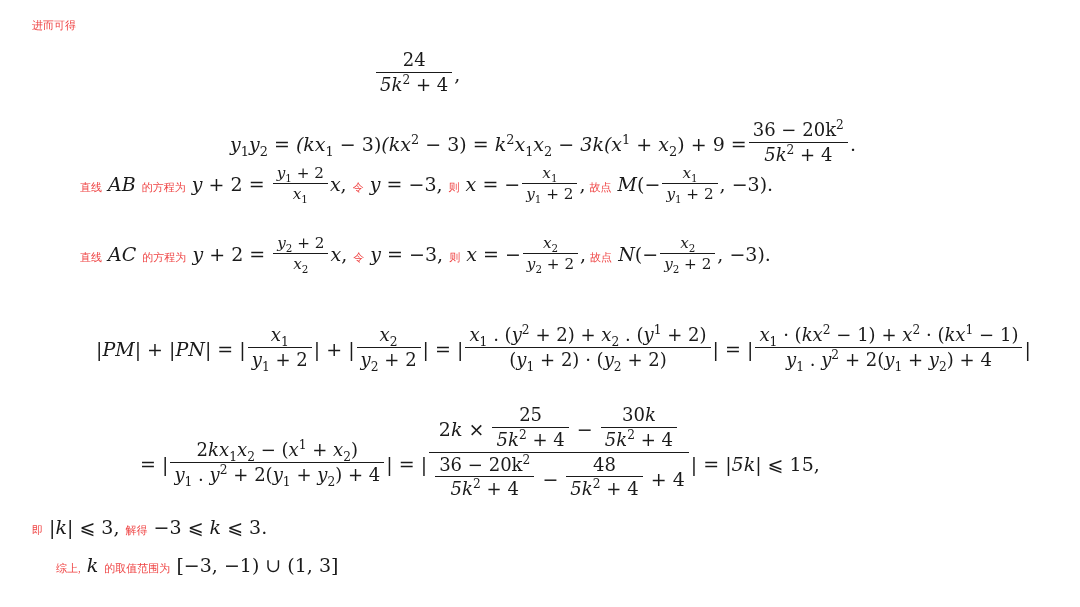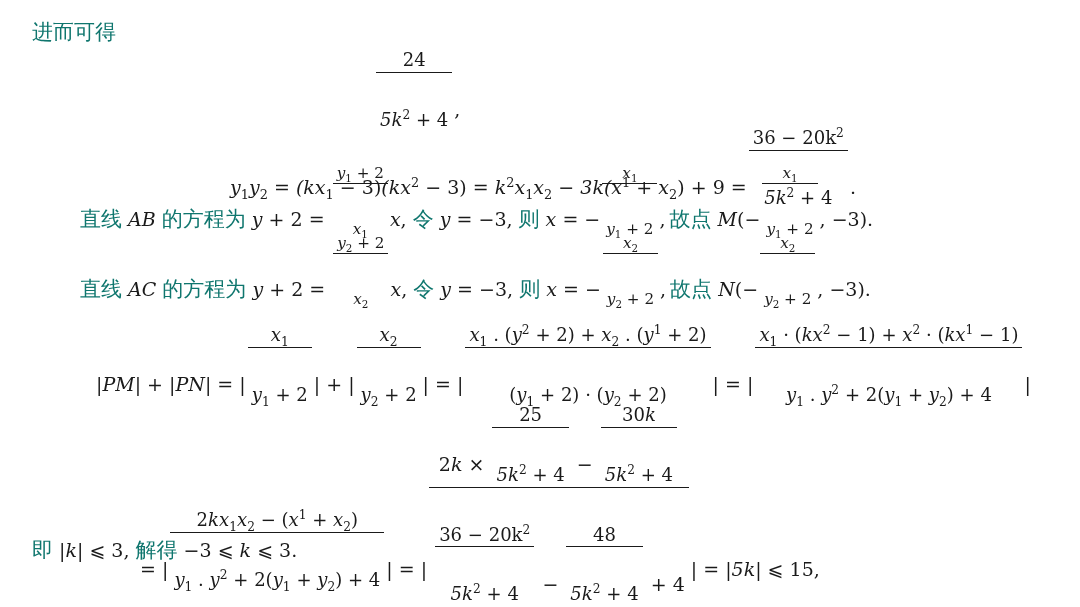--- a/index.html
+++ b/index.html
@@ -25,42 +25,41 @@
   .math {
     font-family: "DejaVu Serif", serif;
     font-style: italic;
     font-size: 19px;
     white-space: nowrap;
   }
   .up { font-style: normal; }
   .cjk {
     font-family: Liberation Serif, serif;
     font-style: normal;
-    font-size: 21px;
-    color: #0f766e;
+    font-size: 11px;
+    color: #ef4444;
   }
 
   
   .frac {
     display: inline-block;
     vertical-align: -0.55em;
     text-align: center;
     font-size: 0.95em;
     line-height: 1.15;
     margin: 0 2px;
   }
   .frac > .num {
     display: block;
     padding: 0 4px 1px 4px;
     border-bottom: 1px solid #1a1a1a;
   }
   .frac > .den {
     display: block;
     padding: 2px 4px 0 4px;
-    margin-top: 35px;
   }
   .frac.big { vertical-align: -0.75em; font-size: 1em; }
 
   sup.ex {
     font-style: normal;
     font-size: 0.68em;
     vertical-align: super;
     line-height: 0;
   }
   sub.ix {
@@ -81,38 +80,41 @@
 <body>
 
 <div class="page">
 
   <div class="line cjk" style="left:32px; top:18px;">进而可得</div>
 
   <div class="line math" style="left:374px; top:50px;">
     <span class="frac"><span class="num up">24</span><span class="den">5k<sup class="ex">2</sup><span class="up"> + 4</span></span></span><span class="up">,</span>
   </div>
 
-  <div class="line math" style="left:230px; top:128px;">
+  <div class="line math" style="left:230px; top:120px;">
     <span>y<sub class="ix">1</sub>y<sub class="ix">2</sub> <span class="up">=</span> (kx<sub class="ix">1</sub> <span class="up">− 3)</span>(kx<sup class="ex">2</sup> <span class="up">− 3) =</span> k<sup class="ex">2</sup>x<sub class="ix">1</sub>x<sub class="ix">2</sub> <span class="up">−</span> 3k(x<sup class="ex">1</sup> <span class="up">+</span> x<sub class="ix">2</sub><span class="up">) + 9 =</span></span><span class="frac"><span class="num up">36 − 20k<sup class="ex">2</sup></span><span class="den">5k<sup class="ex">2</sup><span class="up"> + 4</span></span></span><span class="up">.</span>
   </div>
 
   <div class="line" style="left:80px; top:165px;">
     <span class="cjk">直线</span><span class="math">&nbsp;AB&nbsp;</span><span class="cjk">的方程为</span><span class="math">&nbsp;y <span class="up">+ 2 =</span> </span><span class="math frac"><span class="num">y<sub class="ix">1</sub><span class="up"> + 2</span></span><span class="den">x<sub class="ix">1</sub></span></span><span class="math">x<span class="up">,</span> </span><span class="cjk">令</span><span class="math"> y <span class="up">= −3,</span> </span><span class="cjk">则</span><span class="math"> x <span class="up">= −</span></span><span class="math frac"><span class="num">x<sub class="ix">1</sub></span><span class="den">y<sub class="ix">1</sub><span class="up"> + 2</span></span></span><span class="math up">,</span> <span class="cjk">故点</span><span class="math"> M<span class="up">(−</span></span><span class="math frac"><span class="num">x<sub class="ix">1</sub></span><span class="den">y<sub class="ix">1</sub><span class="up"> + 2</span></span></span><span class="math up">, −3).</span>
   </div>
 
   <div class="line" style="left:80px; top:235px;">
     <span class="cjk">直线</span><span class="math">&nbsp;AC&nbsp;</span><span class="cjk">的方程为</span><span class="math">&nbsp;y <span class="up">+ 2 =</span> </span><span class="math frac"><span class="num">y<sub class="ix">2</sub><span class="up"> + 2</span></span><span class="den">x<sub class="ix">2</sub></span></span><span class="math">x<span class="up">,</span> </span><span class="cjk">令</span><span class="math"> y <span class="up">= −3,</span> </span><span class="cjk">则</span><span class="math"> x <span class="up">= −</span></span><span class="math frac"><span class="num">x<sub class="ix">2</sub></span><span class="den">y<sub class="ix">2</sub><span class="up"> + 2</span></span></span><span class="math up">,</span> <span class="cjk">故点</span><span class="math"> N<span class="up">(−</span></span><span class="math frac"><span class="num">x<sub class="ix">2</sub></span><span class="den">y<sub class="ix">2</sub><span class="up"> + 2</span></span></span><span class="math up">, −3).</span>
   </div>
 
   <div class="line math" style="left:96px; top:325px;">
     <span class="bar-abs">|</span>PM<span class="bar-abs">| + |</span>PN<span class="bar-abs">| = |</span><span class="frac"><span class="num">x<sub class="ix">1</sub></span><span class="den">y<sub class="ix">1</sub><span class="up"> + 2</span></span></span><span class="bar-abs">| + |</span><span class="frac"><span class="num">x<sub class="ix">2</sub></span><span class="den">y<sub class="ix">2</sub><span class="up"> + 2</span></span></span><span class="bar-abs">| = |</span><span class="frac"><span class="num">x<sub class="ix">1</sub> <span class="up">. (</span>y<sup class="ex">2</sup> <span class="up">+ 2) +</span> x<sub class="ix">2</sub> <span class="up">. (</span>y<sup class="ex">1</sup> <span class="up">+ 2)</span></span><span class="den"><span class="up">(</span>y<sub class="ix">1</sub> <span class="up">+ 2) · (</span>y<sub class="ix">2</sub> <span class="up">+ 2)</span></span></span><span class="bar-abs">| = |</span><span class="frac"><span class="num">x<sub class="ix">1</sub> <span class="up">· (</span>kx<sup class="ex">2</sup> <span class="up">− 1) +</span> x<sup class="ex">2</sup> <span class="up">· (</span>kx<sup class="ex">1</sup> <span class="up">− 1)</span></span><span class="den">y<sub class="ix">1</sub> <span class="up">.</span> y<sup class="ex">2</sup> <span class="up">+ 2(</span>y<sub class="ix">1</sub> <span class="up">+</span> y<sub class="ix">2</sub><span class="up">) + 4</span></span></span><span class="bar-abs">|</span>
   </div>
 
   <div class="line math" style="left:140px; top:405px;">
     <span class="bar-abs">= |</span><span class="frac"><span class="num"><span class="up">2</span>kx<sub class="ix">1</sub>x<sub class="ix">2</sub> <span class="up">− (</span>x<sup class="ex">1</sup> <span class="up">+</span> x<sub class="ix">2</sub><span class="up">)</span></span><span class="den">y<sub class="ix">1</sub> <span class="up">.</span> y<sup class="ex">2</sup> <span class="up">+ 2(</span>y<sub class="ix">1</sub> <span class="up">+</span> y<sub class="ix">2</sub><span class="up">) + 4</span></span></span><span class="bar-abs">| = |</span><span class="frac big"><span class="num"><span class="up">2</span>k <span class="up">×</span> <span class="frac"><span class="num up">25</span><span class="den">5k<sup class="ex">2</sup><span class="up"> + 4</span></span></span> <span class="up">−</span> <span class="frac"><span class="num"><span class="up">30</span>k</span><span class="den">5k<sup class="ex">2</sup><span class="up"> + 4</span></span></span></span><span class="den"><span class="frac"><span class="num up">36 − 20k<sup class="ex">2</sup></span><span class="den">5k<sup class="ex">2</sup><span class="up"> + 4</span></span></span> <span class="up">−</span> <span class="frac"><span class="num up">48</span><span class="den">5k<sup class="ex">2</sup><span class="up"> + 4</span></span></span> <span class="up">+ 4</span></span></span><span class="bar-abs">| = |</span>5k<span class="bar-abs">| ⩽ 15,</span>
   </div>
 
-  <div class="line" style="left:32px; top:536px;">
+  <div class="line" style="left:32px; top:516px;">
     <span class="cjk">即</span><span class="math">&nbsp;<span class="bar-abs">|</span>k<span class="bar-abs">| ⩽ 3,</span>&nbsp;</span><span class="cjk">解得</span><span class="math">&nbsp;<span class="up">−3 ⩽</span> k <span class="up">⩽ 3.</span></span>
   </div>
 
+  <div class="line" style="left:56px; top:554px;">
+    <span class="cjk">综上,</span><span class="math">&nbsp;k&nbsp;</span><span class="cjk">的取值范围为</span><span class="math">&nbsp;<span class="up">[−3, −1) ∪ (1, 3]</span></span>
+  </div>
 
 </div>
 
 </body></html>

